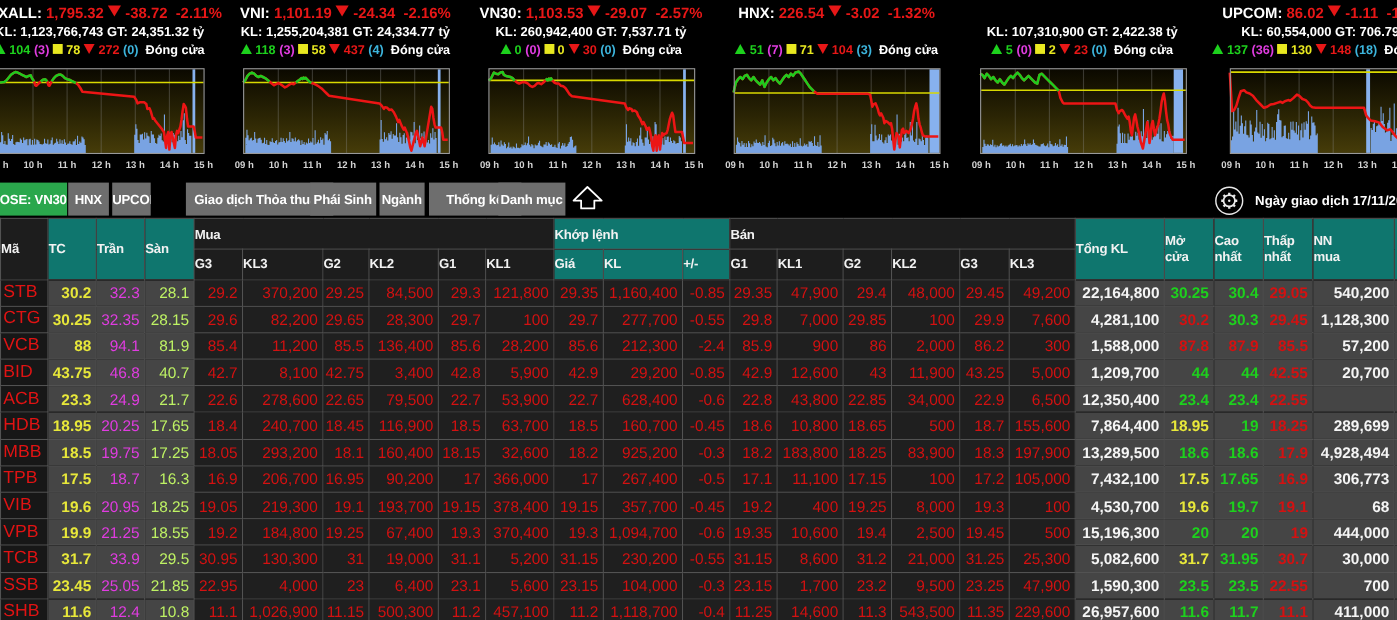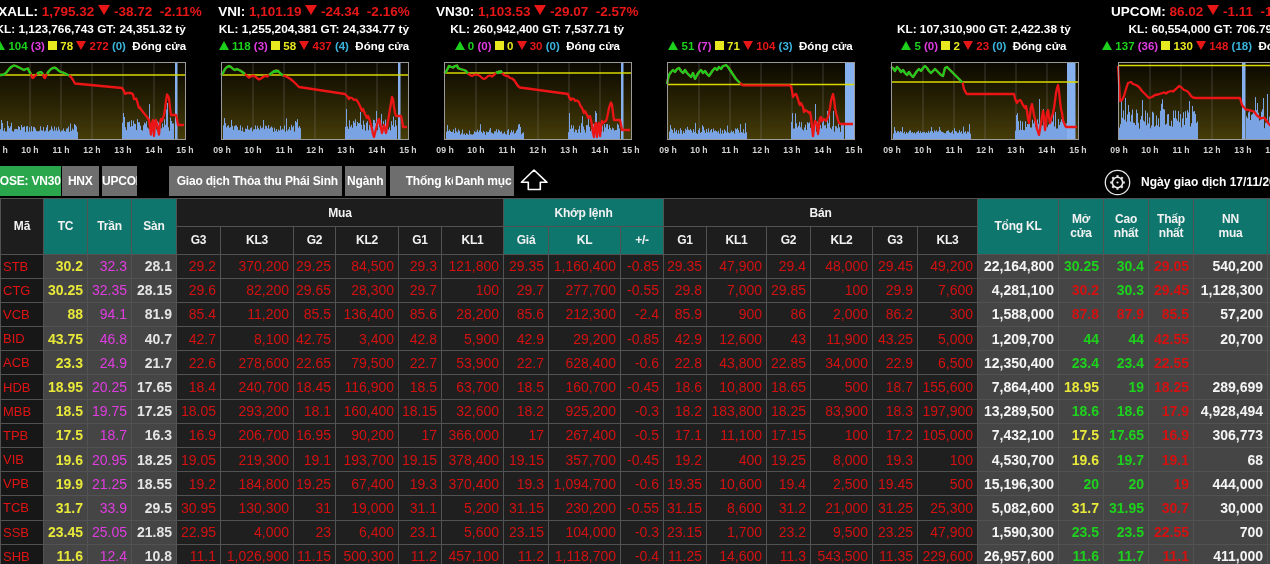--- a/index.html
+++ b/index.html
@@ -14,34 +14,34 @@
 .tab{position:absolute;top:166px;height:30px;background:#6e6e6e;color:#fff;font-size:12px;font-weight:bold;text-align:center;line-height:30px;white-space:nowrap;overflow:hidden;letter-spacing:-0.2px}
 .tab.active{background:#2aa74c}
 .dateline{position:absolute;left:1141px;top:175px;font-size:12px;font-weight:bold;color:#fff;white-space:nowrap}
 #bang{position:absolute;left:0px;top:198px;border-collapse:collapse;table-layout:fixed;width:1288px}
 #bang td{border:1px solid #525252;overflow:hidden;white-space:nowrap}
 .h1 td,.h2 td{color:#f2f2f2;font-size:12px;font-weight:bold;text-align:center;letter-spacing:-0.2px}
 .h1 td{height:28px}.h2 td{height:27.5px}
 .hd{background:#1d1d1d}
 .hg{background:#0f766e}
 #bang tr{height:24.2px}
-#bang td.ma{background:#171717;color:#e01313;font-size:13px;text-align:left;padding-left:2px}
+#bang td.ma{background:#171717;color:#e01313;font-size:16px;text-align:left;padding-left:2px}
 .gc{background:#454545}
 .kg{background:#3f3f3f}
 #bang td.tc{color:#e8e83a;font-weight:bold}
 #bang td.mg{color:#e03ce0}
-#bang td.cy{color:#e5e5e5;font-weight:bold}
+#bang td.cy{color:#bef264;font-weight:normal}
 #bang td.rn{color:#d31111}
 #bang td.wb{color:#f5f5f5;font-weight:bold}
 #bang td.gn{color:#1dd11d}
 #bang td.rd{color:#d31111}
 #bang td.yl{color:#e8e83a}
 #bang td.bb{font-weight:bold}
 #bang td:not(.ma){text-align:right;padding-right:4px;font-size:14px}
-#bang .h1 td,#bang .h2 td{padding-right:0!important;font-size:12px!important;text-align:center}
+#bang .h1 td,#bang .h2 td{padding-right:0!important;font-size:12px!important;text-align:left}
 #bang td.rn,#bang td.mg{font-weight:normal}
 tr:not(.h1):not(.h2) td:not(.ma):not(.gc){background:#1f1f1f}
 </style></head>
 <body>
 <div id="wrap">
 <div style="position:absolute;left:-21.0px;top:0;width:223.3px;height:160px">
       <div class="cl1"><span class="w">VNXALL:</span> <span class="r">1,795.32</span> <span class="tridn"></span> <span class="r">-38.72&nbsp; -2.11%</span></div>
       <div class="cl2">KL: 1,123,766,743 GT: 24,351.32 tỷ</div>
       <div class="cl3"><span class="triup"></span> <span class="g">104</span> <span class="m">(3)</span> <span class="sq"></span> <span class="y">78</span> <span class="tridn2"></span> <span class="r2">272</span> <span class="c">(0)</span> <span class="w">&nbsp;Đóng cửa</span></div>
       <svg width="188" height="96" style="position:absolute;left:18.5px;top:62px;overflow:visible">
@@ -137,20 +137,21 @@
         <text x="1" y="90.5" font-family="Liberation Sans, sans-serif" font-size="8.7" font-weight="bold" fill="#d2d2d2" text-anchor="middle">09 h</text>
         <text x="32" y="90.5" font-family="Liberation Sans, sans-serif" font-size="8.7" font-weight="bold" fill="#d2d2d2" text-anchor="middle">10 h</text>
         <text x="63" y="90.5" font-family="Liberation Sans, sans-serif" font-size="8.7" font-weight="bold" fill="#d2d2d2" text-anchor="middle">11 h</text>
         <text x="94" y="90.5" font-family="Liberation Sans, sans-serif" font-size="8.7" font-weight="bold" fill="#d2d2d2" text-anchor="middle">12 h</text>
         <text x="125" y="90.5" font-family="Liberation Sans, sans-serif" font-size="8.7" font-weight="bold" fill="#d2d2d2" text-anchor="middle">13 h</text>
         <text x="156" y="90.5" font-family="Liberation Sans, sans-serif" font-size="8.7" font-weight="bold" fill="#d2d2d2" text-anchor="middle">14 h</text>
         <text x="187" y="90.5" font-family="Liberation Sans, sans-serif" font-size="8.7" font-weight="bold" fill="#d2d2d2" text-anchor="middle">15 h</text>
       </svg>
     </div>
     <div style="position:absolute;left:648.9px;top:0;width:223.3px;height:160px">
+      <div class="cl1"><span class="w">HNX:</span> <span class="r">226.54</span> <span class="tridn"></span> <span class="r">-3.02&nbsp; -1.32%</span></div>
       <div class="cl3"><span class="triup"></span> <span class="g">51</span> <span class="m">(7)</span> <span class="sq"></span> <span class="y">71</span> <span class="tridn2"></span> <span class="r2">104</span> <span class="c">(3)</span> <span class="w">&nbsp;Đóng cửa</span></div>
       <svg width="188" height="96" style="position:absolute;left:18.5px;top:62px;overflow:visible">
         <defs>
           <linearGradient id="g4" x1="0" y1="0" x2="0" y2="1">
             <stop offset="0" stop-color="#0b0900"></stop>
             <stop offset="0.55" stop-color="#2a2404"></stop>
             <stop offset="1" stop-color="#463c09"></stop>
           </linearGradient>
         </defs>
         <rect x="1" y="1" width="186" height="76" fill="url(#g4)"></rect>

